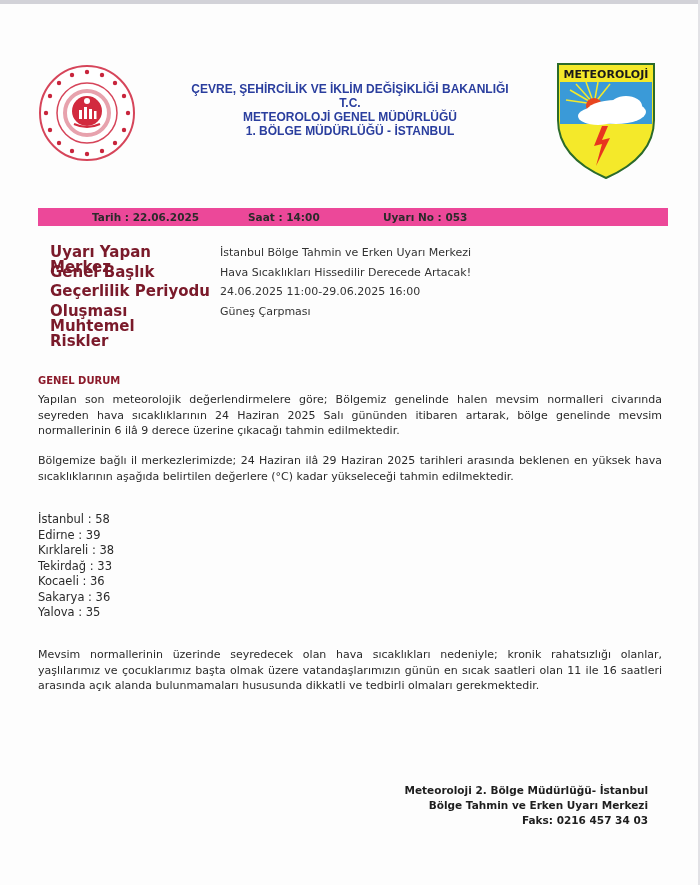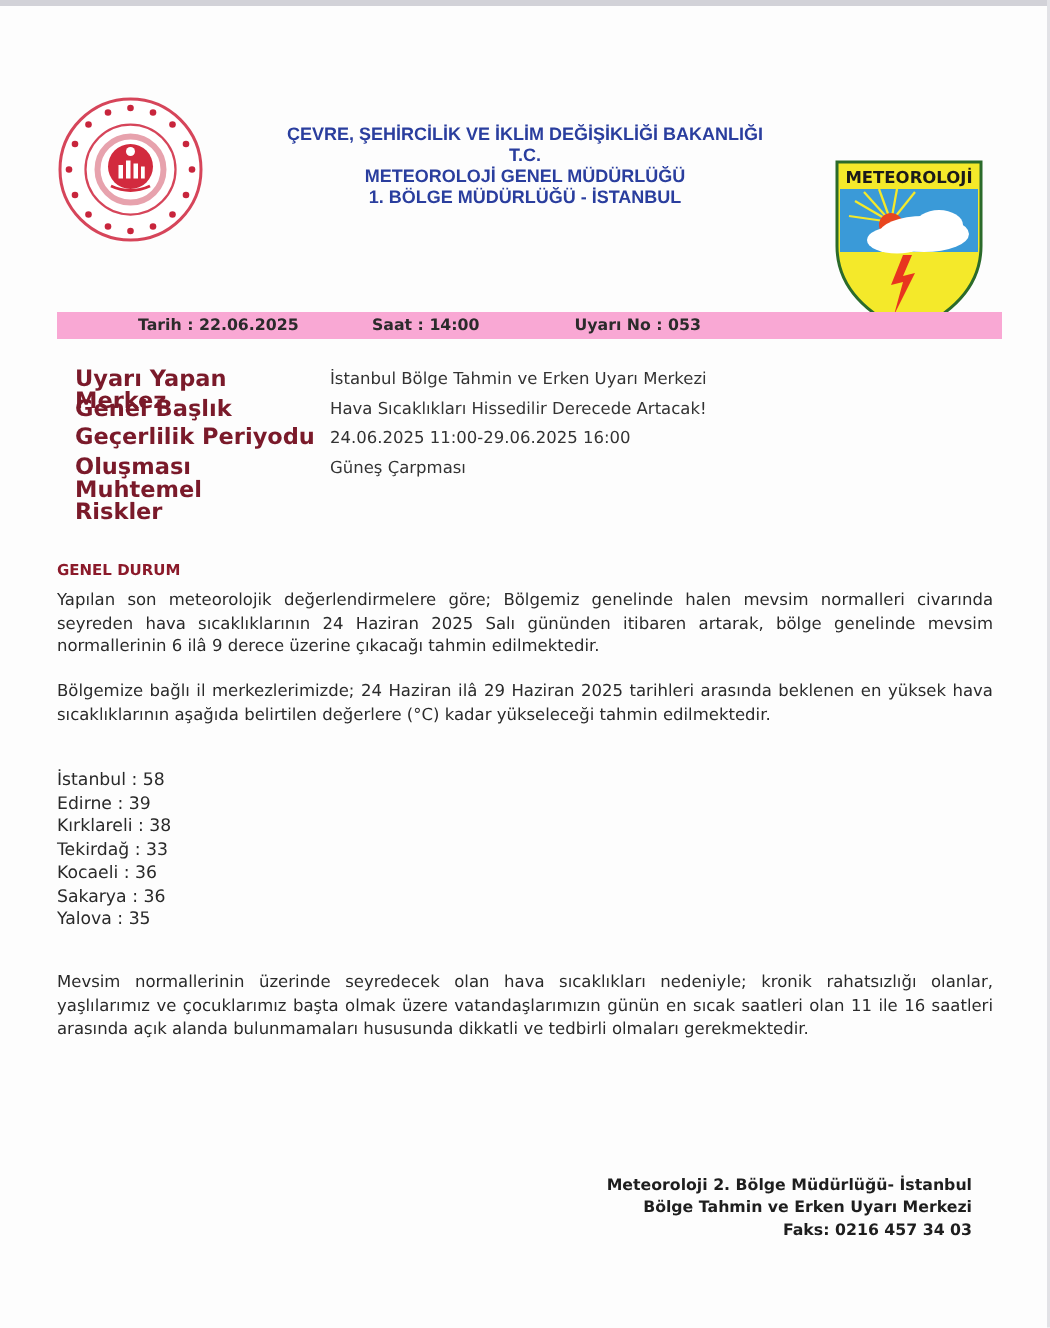--- a/index.html
+++ b/index.html
@@ -2,28 +2,28 @@
 <html><head>
 <meta charset="utf-8">
 <style>
   html, body { margin:0; padding:0; }
   body { width:700px; height:885px; background:#fdfdfd; position:relative; overflow:hidden;
          font-family:"DejaVu Sans", sans-serif; color:#222; }
   .topbar { position:absolute; left:0; top:0; width:700px; height:4px; background:#d2d2d8; }
   .rightbar { position:absolute; right:0; top:0; width:2px; height:885px; background:#e2e2e6; }
 
   .logo-left { position:absolute; left:38px; top:64px; width:98px; height:98px; }
-  .logo-right { position:absolute; left:556px; top:62px; width:100px; height:118px;margin-top:44px; }
+  .logo-right { position:absolute; left:556px; top:62px; width:100px; height:118px; }
 
   .header { position:absolute; left:150px; top:82px; width:400px; text-align:center;
             color:#2a3e9e; font-family:"Liberation Sans", sans-serif; font-weight:bold;
             font-size:12px; line-height:14px; }
 
   .infobar { position:absolute; left:38px; top:208px; width:630px; height:18px;
-             background:#f9a8d4; font-family:"DejaVu Sans", sans-serif; font-weight:bold;
+             background:#ec4899; font-family:"DejaVu Sans", sans-serif; font-weight:bold;
              font-size:10.5px; color:#2b2b2b; line-height:18px; }
   .infobar span { position:absolute; top:0; }
 
   .meta { position:absolute; left:50px; top:245px; width:600px; font-size:11.5px; }
   .meta-row { position:relative; min-height:19.5px; }
   .meta-label { position:absolute; left:0; width:160px; color:#7a1a2a; font-weight:bold;
                 font-size:15px; line-height:15px; }
   .meta-value { position:absolute; left:170px; color:#333; font-size:11px; line-height:15px; }
 
   .section-title { position:absolute; left:38px; top:375px; color:#8b1a2a; font-weight:bold;

